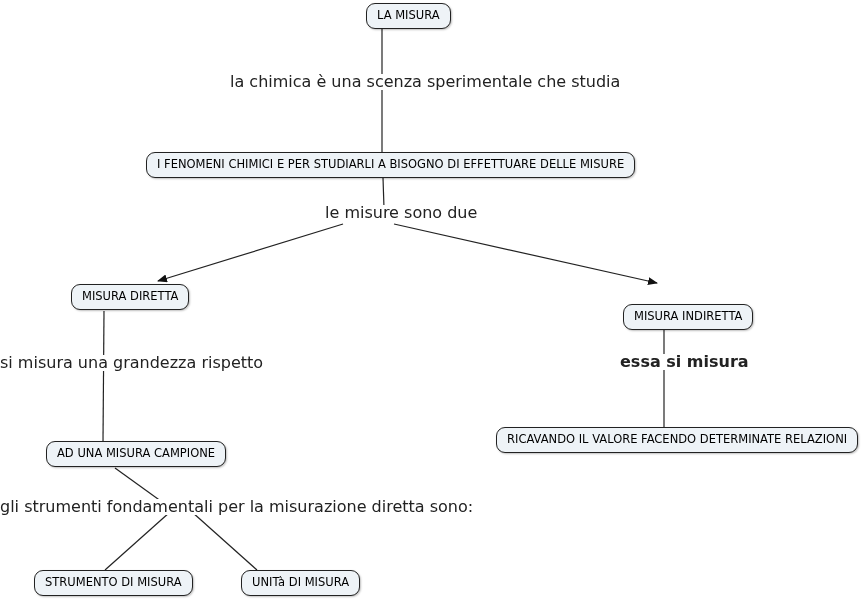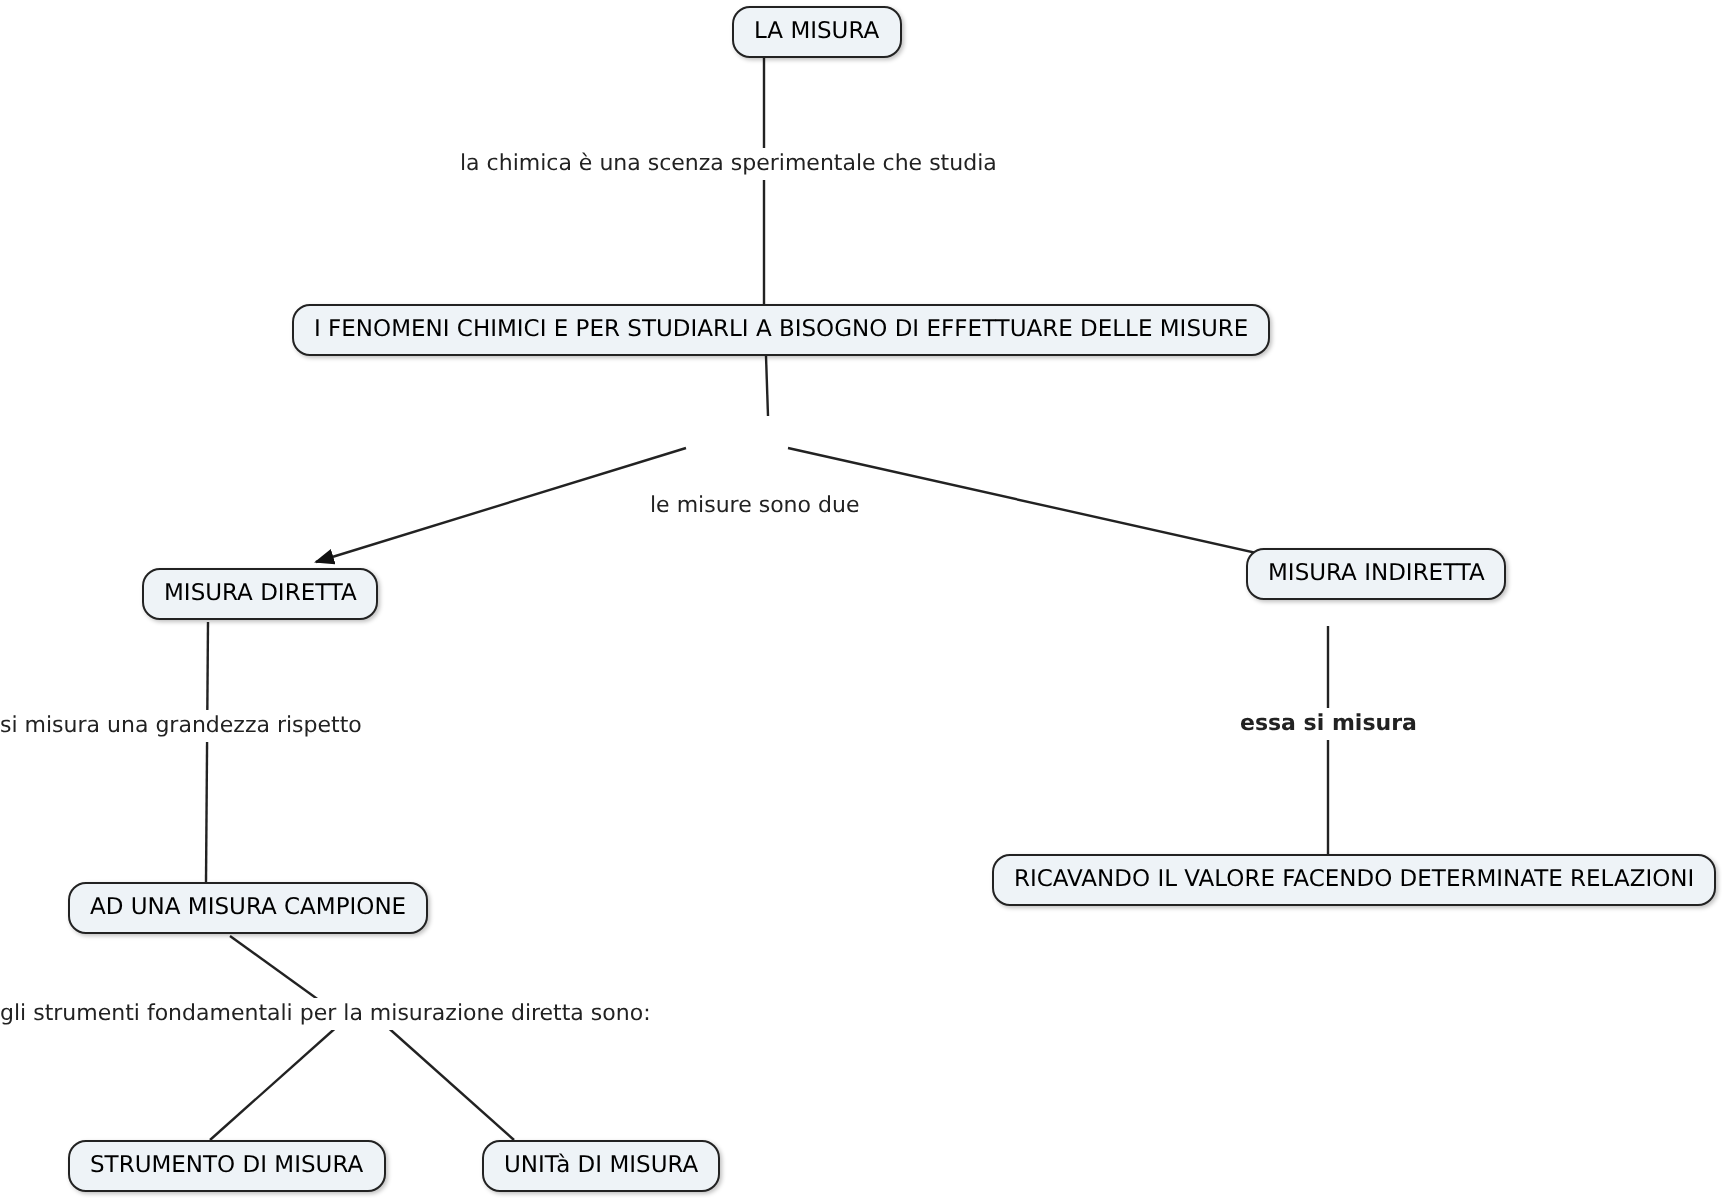--- a/index.html
+++ b/index.html
@@ -23,21 +23,21 @@
     color:var(--node-text,#000);
     white-space:nowrap;
     box-shadow:1px 1px 2px rgba(0,0,0,0.25);
     cursor:default;
     margin-left:26px;
   }
   .link-label{
     position:absolute;
     background:var(--background,#fff);
     color:var(--label-text,#222);
-    font-size:11px;
+    font-size:16px;
     line-height:14px;
     white-space:nowrap;
     padding:1px 2px;
     cursor:default;
   }
 </style>
 </head>
 <body>
 
 <div id="canvas">
@@ -56,37 +56,37 @@
       <line x1="104" y1="311" x2="103" y2="441"></line>
       <line x1="664" y1="313" x2="664" y2="427"></line>
       <line x1="115" y1="468" x2="176" y2="512"></line>
       <line x1="170" y1="512" x2="105" y2="570"></line>
       <line x1="192" y1="512" x2="257" y2="570"></line>
     </g>
   </svg>
 
   <div class="link-label" style="left:228px;top:74px;">la chimica è una scenza sperimentale che studia</div>
 
-  <div class="link-label" style="left:323px;top:205px;margin-top:40px;">le misure sono due</div>
+  <div class="link-label" style="left:323px;top:205px;">le misure sono due</div>
 
   <div class="link-label" style="left:-2px;top:355px;">si misura una grandezza rispetto</div>
 
   <div class="link-label" style="left:618px;top:354px;font-weight:bold;">essa si misura</div>
 
   <div class="link-label" style="left:-2px;top:499px;">gli strumenti fondamentali per la misurazione diretta sono:</div>
 
   <div class="node" style="left:340px;top:3px;">LA MISURA</div>
 
   <div class="node" style="left:120px;top:152px;">I FENOMENI CHIMICI E PER STUDIARLI A BISOGNO DI EFFETTUARE DELLE MISURE</div>
 
   <div class="node" style="left:45px;top:284px;">MISURA DIRETTA</div>
 
-  <div class="node" style="left:597px;top:274px;">MISURA INDIRETTA</div>
+  <div class="node" style="left:597px;top:304px;">MISURA INDIRETTA</div>
 
-  <div class="node" style="left:8px;top:441px;">AD UNA MISURA CAMPIONE</div>
+  <div class="node" style="left:20px;top:441px;">AD UNA MISURA CAMPIONE</div>
 
   <div class="node" style="left:8px;top:570px;">STRUMENTO DI MISURA</div>
 
   <div class="node" style="left:470px;top:427px;">RICAVANDO IL VALORE FACENDO DETERMINATE RELAZIONI</div>
 
   <div class="node" style="left:215px;top:570px;text-align:center;">UNITà DI MISURA</div>
 
 </div>
 
 </body></html>

